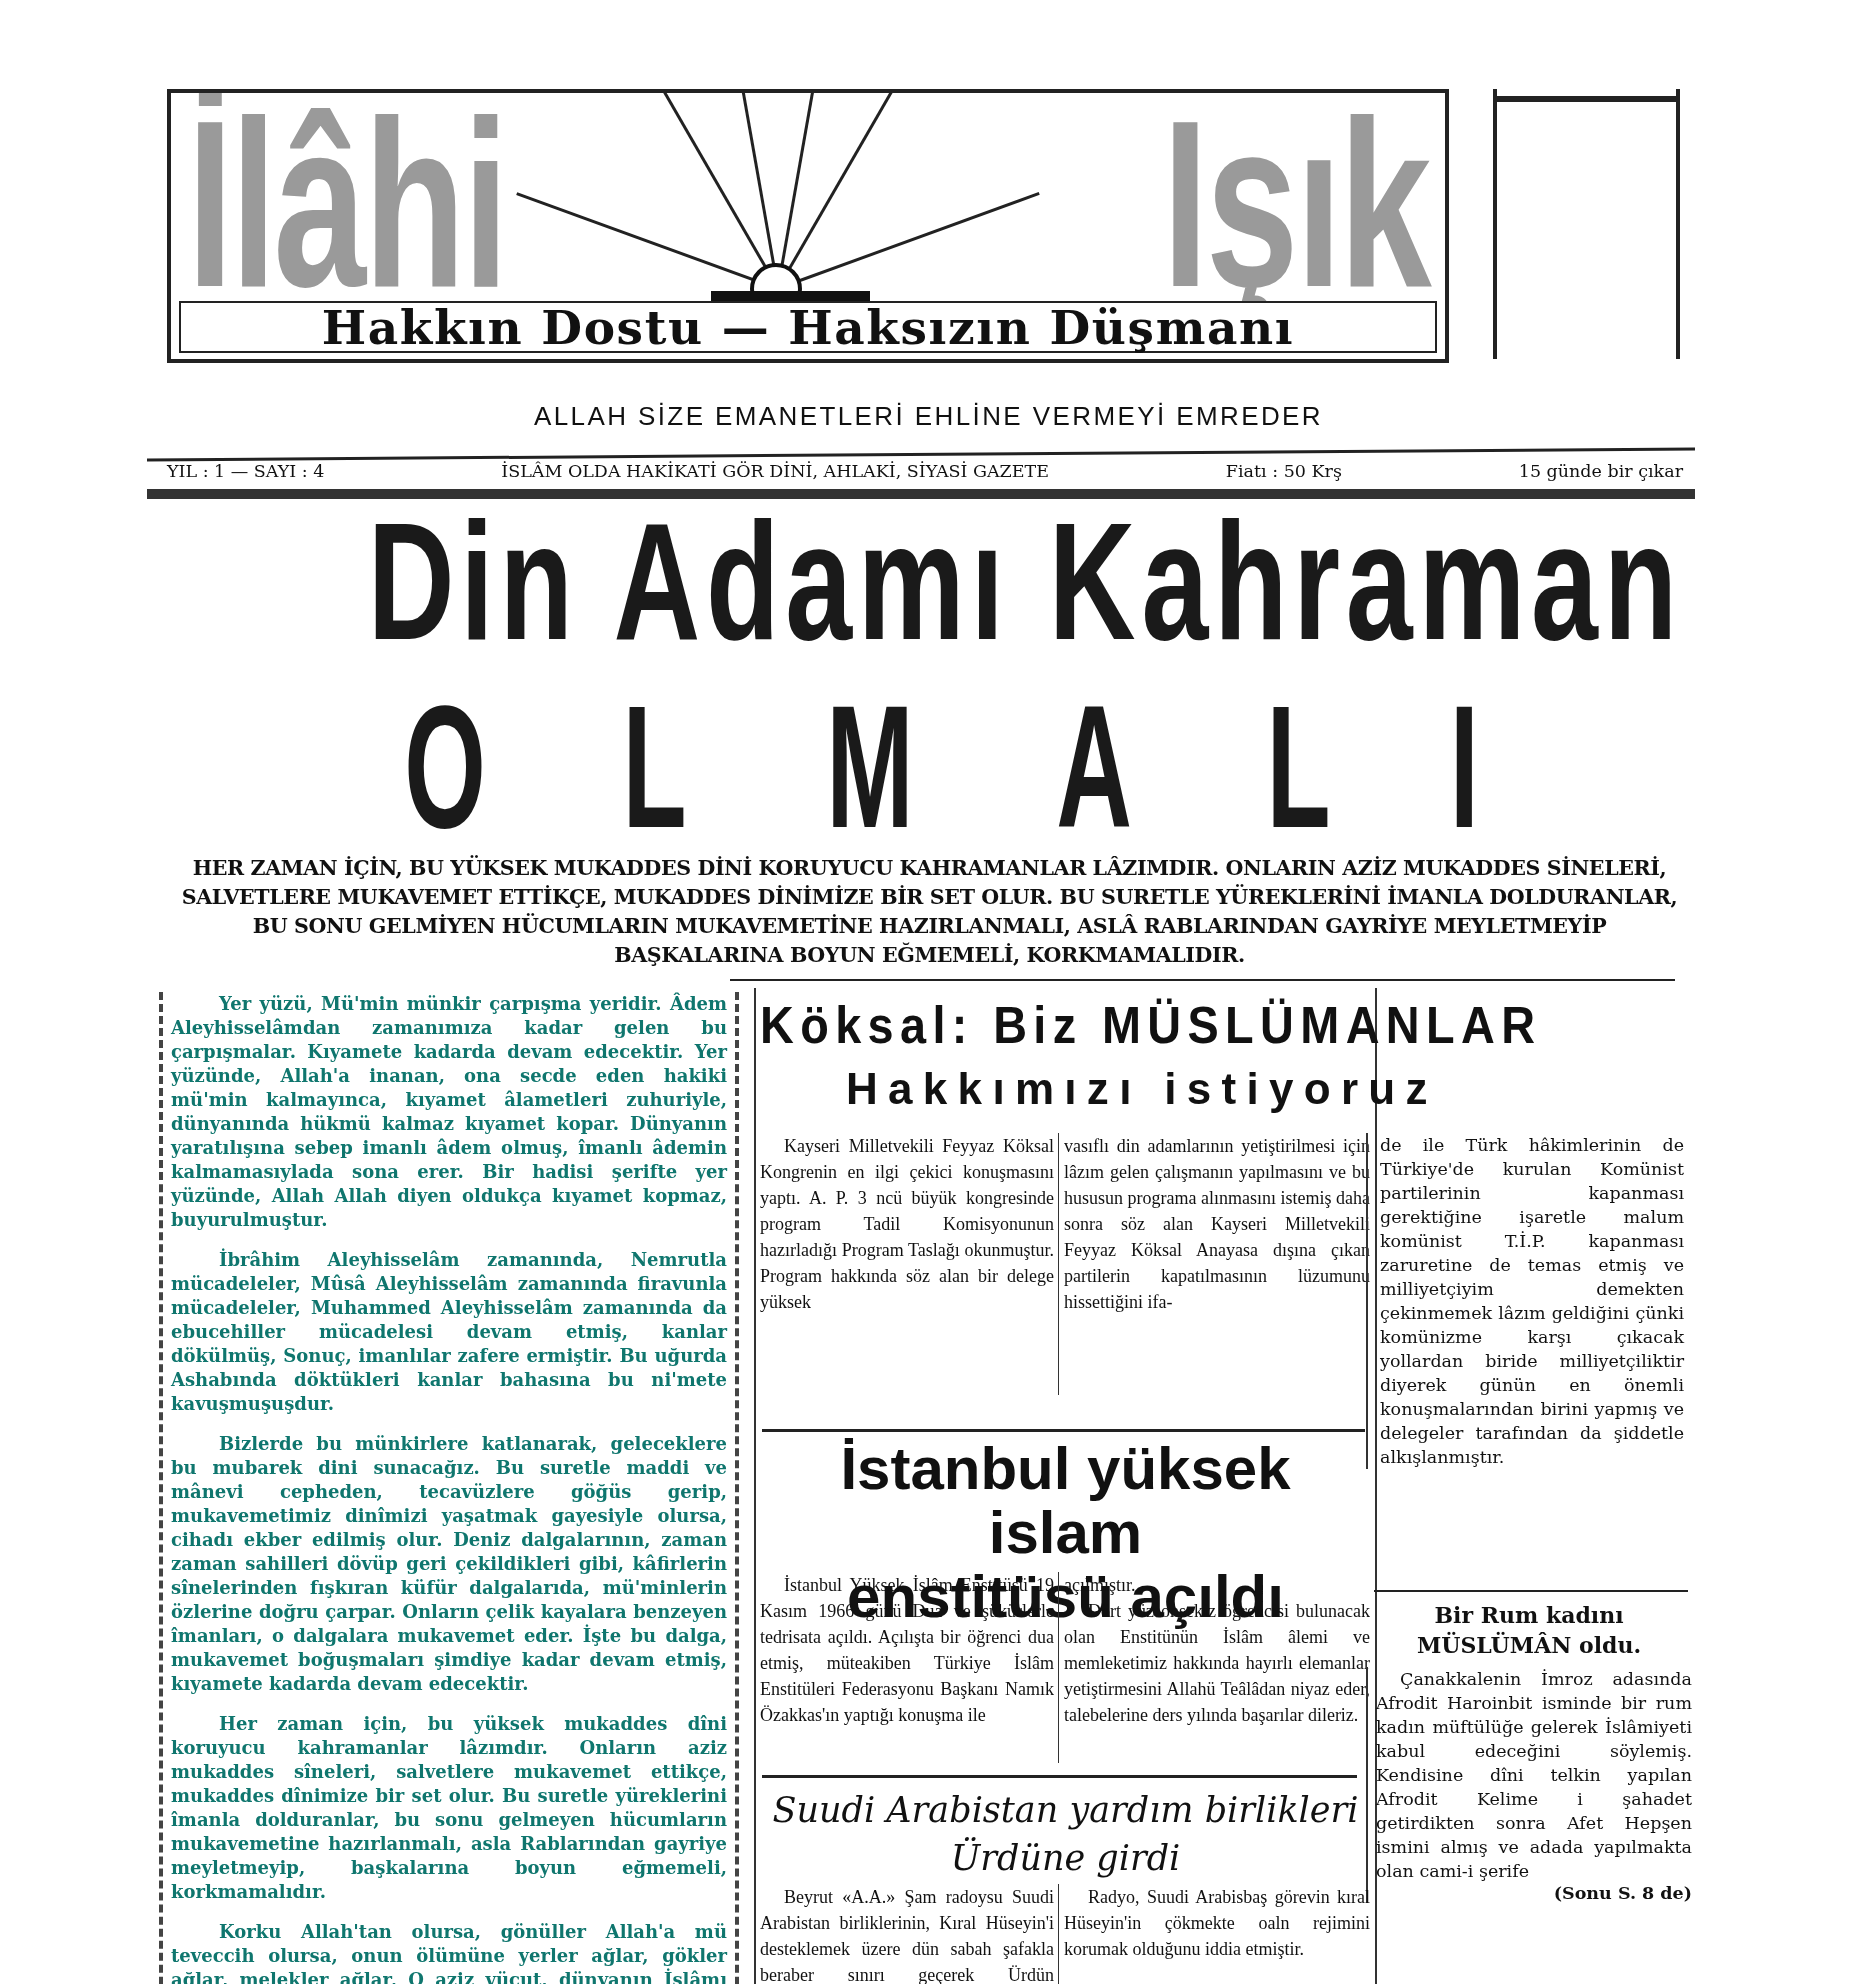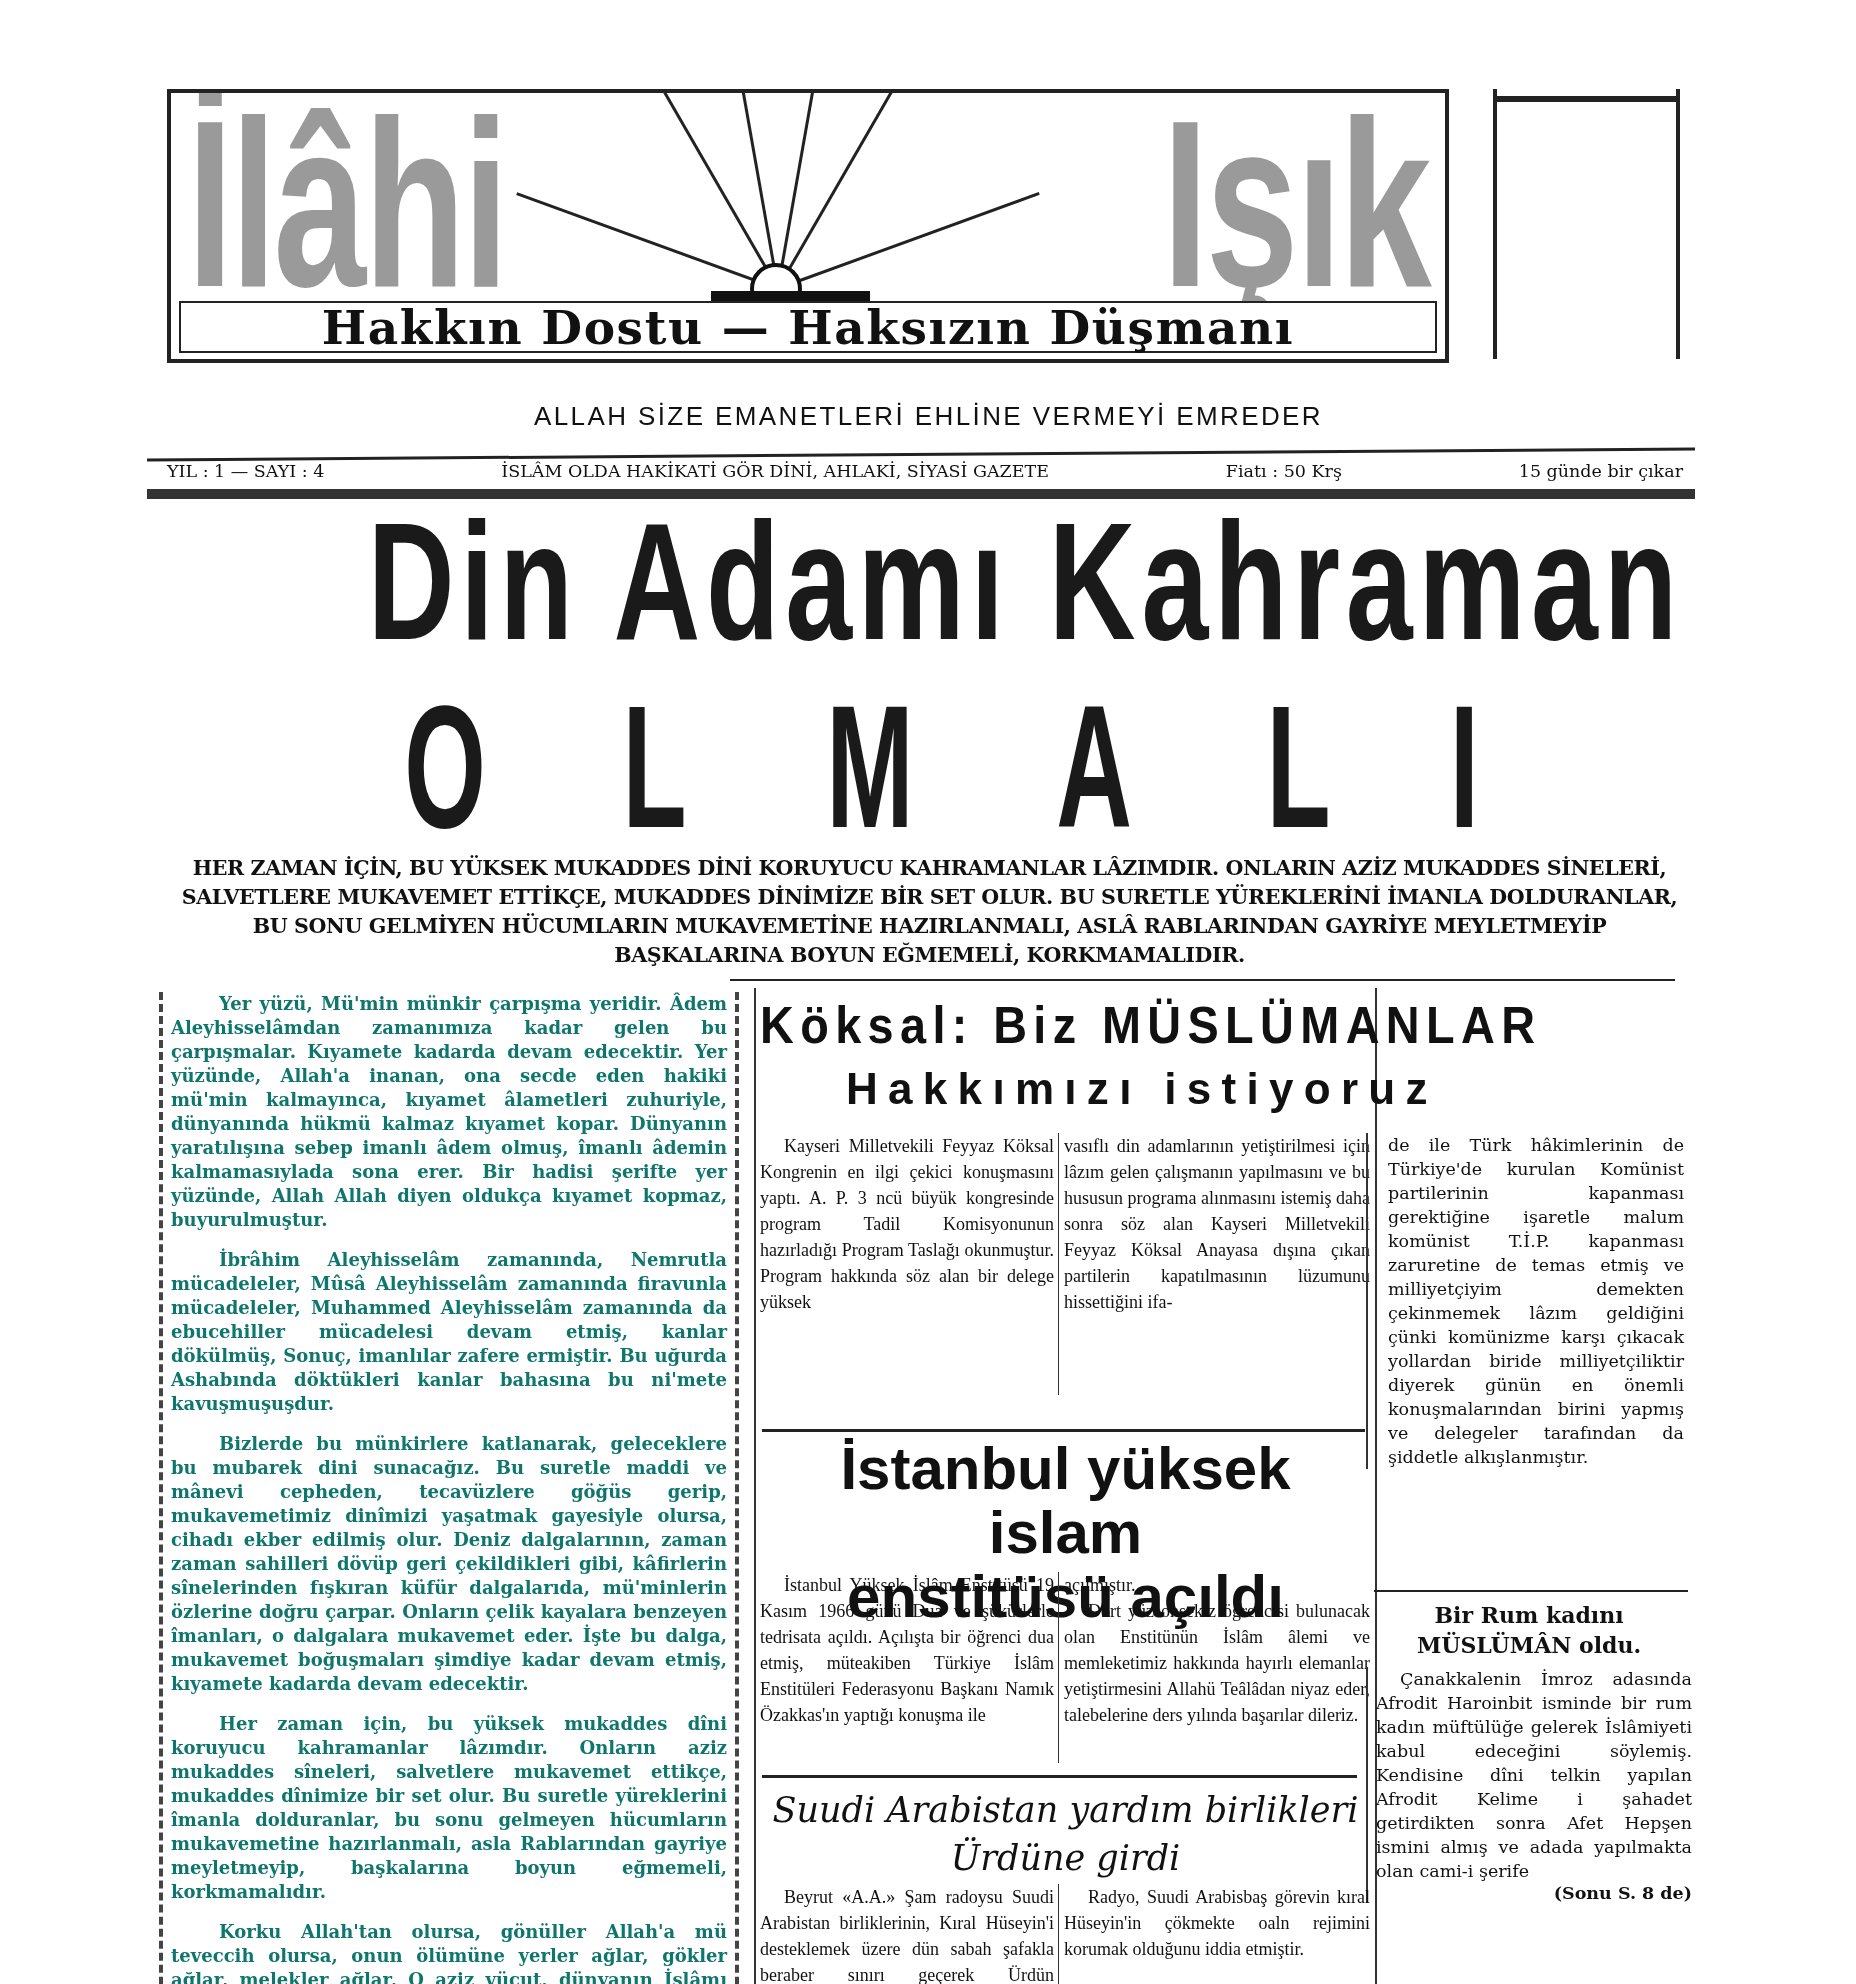--- a/index.html
+++ b/index.html
@@ -45,21 +45,21 @@
   .koksal-title { left: 760px; top: 996px; width: 945px; text-align: left; font-family: "Liberation Sans", sans-serif; font-weight: bold; font-size: 52px; line-height: 58px; letter-spacing: 7.1px; transform: scaleX(0.9); transform-origin: left top; white-space: nowrap; }
   .koksal-sub { left: 834px; top: 1064px; font-family: "Liberation Sans", sans-serif; font-weight: bold; font-size: 44px; letter-spacing: 10.3px; white-space: nowrap; margin-left: 12px; }
 
   .txt { font-family: "Liberation Serif", serif; font-size: 18px; line-height: 26px; text-align: justify; }
   .txt.indent { text-indent: 24px; }
   .txt-b { font-family: "DejaVu Serif", serif; font-size: 17.5px; line-height: 24px; text-align: justify; }
   .col-sep { width: 1.2px; background: #333; }
 
   .k1 { left: 760px; top: 1133px; width: 294px; }
   .k2 { left: 1064px; top: 1133px; width: 306px; }
-  .k3 { left: 1366px; top: 1133px; width: 318px; border-left: 2.4px solid #333; padding-left: 20px; }
+  .k3 { left: 1366px; top: 1133px; width: 318px; border-left: 2.4px solid #333; padding-left: 12px; }
   .sep-k { left: 1058px; top: 1133px; height: 262px; }
 
   .rule { height: 3.2px; background: #222; }
   .r-ist { left: 762px; top: 1429px; width: 603px; }
   .ist-title { left: 762px; top: 1437px; width: 607px; text-align: center; font-family: "Liberation Sans", sans-serif; font-weight: bold; font-size: 60px; line-height: 64px; }
   .i1 { left: 760px; top: 1572px; width: 294px; }
   .i2 { left: 1064px; top: 1572px; width: 306px; }
   .sep-i { left: 1058px; top: 1572px; height: 191px; }
 
   .r-suudi { left: 762px; top: 1775px; width: 595px; }

